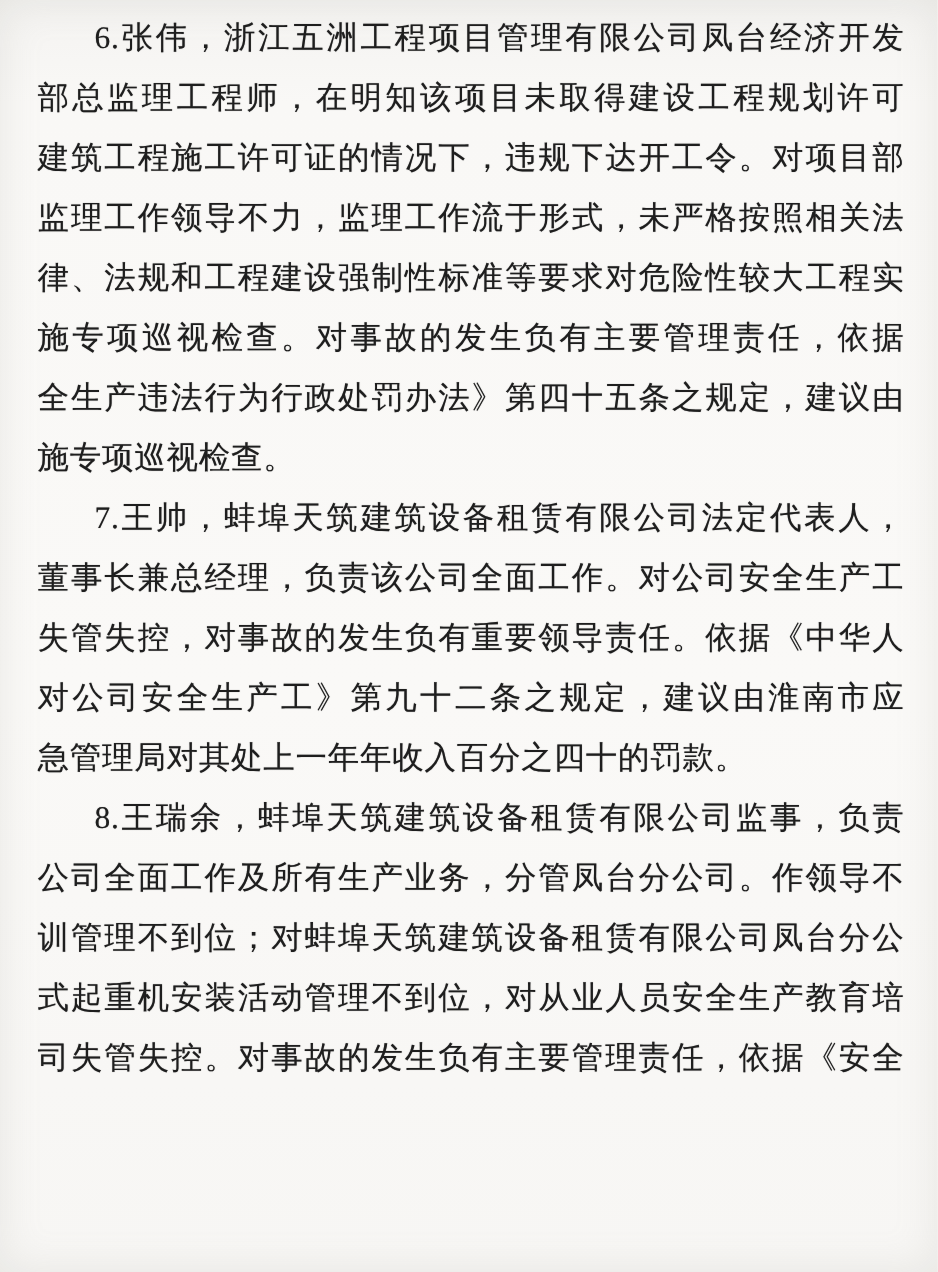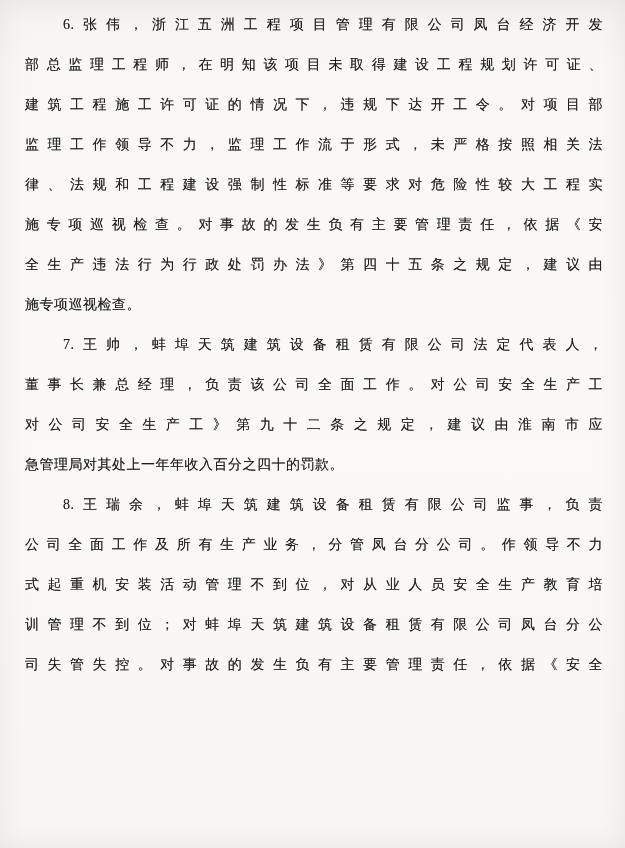--- a/index.html
+++ b/index.html
@@ -17,21 +17,21 @@
     position: relative;
     width: 625px;
     height: 848px;
     background: linear-gradient(180deg, #f4f3f1 0%, #f9f8f6 8%, #faf9f7 55%, #f7f6f4 100%);
     box-shadow: inset 0 0 28px rgba(160,158,152,0.18);
     box-sizing: border-box;
     padding: 5px 22px 0 25px;
   }
   .doc {
     color: #1e1e1e;
-    font-size: 14px;
+    font-size: 21px;
     letter-spacing: 0.5px;
   }
   .para {
     margin: 0;
     padding: 0;
   }
   .line {
     display: block;
     height: 40px;
     line-height: 40px;
@@ -60,24 +60,25 @@
         <span class="line">建筑工程施工许可证的情况下，违规下达开工令。对项目部</span>
         <span class="line">监理工作领导不力，监理工作流于形式，未严格按照相关法</span>
         <span class="line">律、法规和工程建设强制性标准等要求对危险性较大工程实</span>
         <span class="line">施专项巡视检查。对事故的发生负有主要管理责任，依据《安</span>
         <span class="line">全生产违法行为行政处罚办法》第四十五条之规定，建议由</span>
         <span class="line last">施专项巡视检查。</span>
       </div>
       <div class="para">
         <span class="line first">7.王帅，蚌埠天筑建筑设备租赁有限公司法定代表人，</span>
         <span class="line">董事长兼总经理，负责该公司全面工作。对公司安全生产工</span>
+        <span class="line">失管失控，对事故的发生负有重要领导责任。依据《中华人</span>
         <span class="line">对公司安全生产工》第九十二条之规定，建议由淮南市应</span>
         <span class="line last">急管理局对其处上一年年收入百分之四十的罚款。</span>
       </div>
       <div class="para">
         <span class="line first">8.王瑞余，蚌埠天筑建筑设备租赁有限公司监事，负责</span>
         <span class="line">公司全面工作及所有生产业务，分管凤台分公司。作领导不力</span>
+        <span class="line">训管理不到位；对蚌埠天筑建筑设备租赁有限公司凤台分公</span>
         <span class="line">式起重机安装活动管理不到位，对从业人员安全生产教育培</span>
-        <span class="line">训管理不到位；对蚌埠天筑建筑设备租赁有限公司凤台分公</span>
         <span class="line">司失管失控。对事故的发生负有主要管理责任，依据《安全</span>
       </div>
     </div>
 </div>
 
 </body></html>

